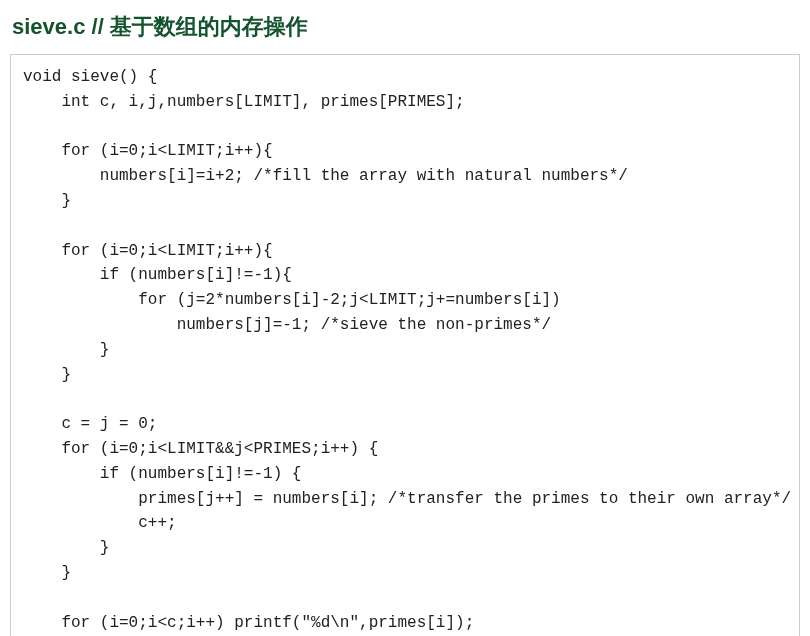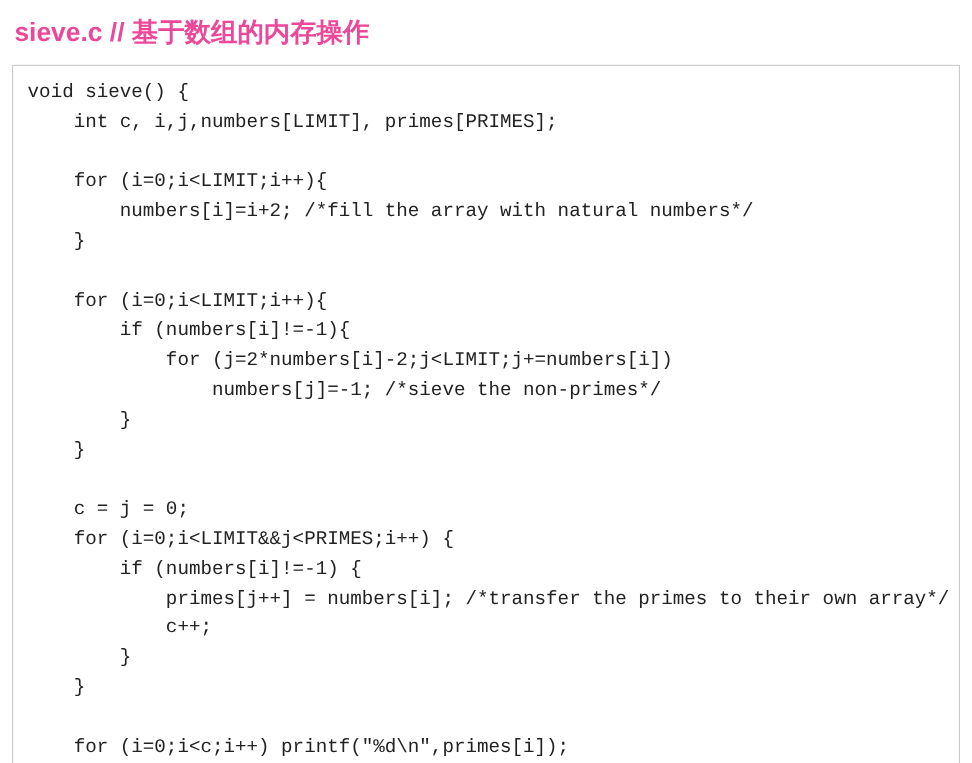--- a/index.html
+++ b/index.html
@@ -9,21 +9,21 @@
     }
     body {
       font-family: -apple-system, BlinkMacSystemFont, "Segoe UI", "PingFang SC", "Microsoft YaHei", sans-serif;
       background: #fff;
       padding: 12px 10px;
       width: 810px;
     }
     .title {
       font-size: 22px;
       font-weight: 700;
-      color: #ec4899;
+      color: #14532d;
       margin-bottom: 12px;
       padding-left: 2px;
     }
     .code-box {
       border: 1px solid #ccc;
       padding: 10px 12px 14px 12px;
       font-family: Consolas, Menlo, Monaco, "Courier New", monospace;
       font-size: 16px;
       line-height: 1.55;
       white-space: pre;

